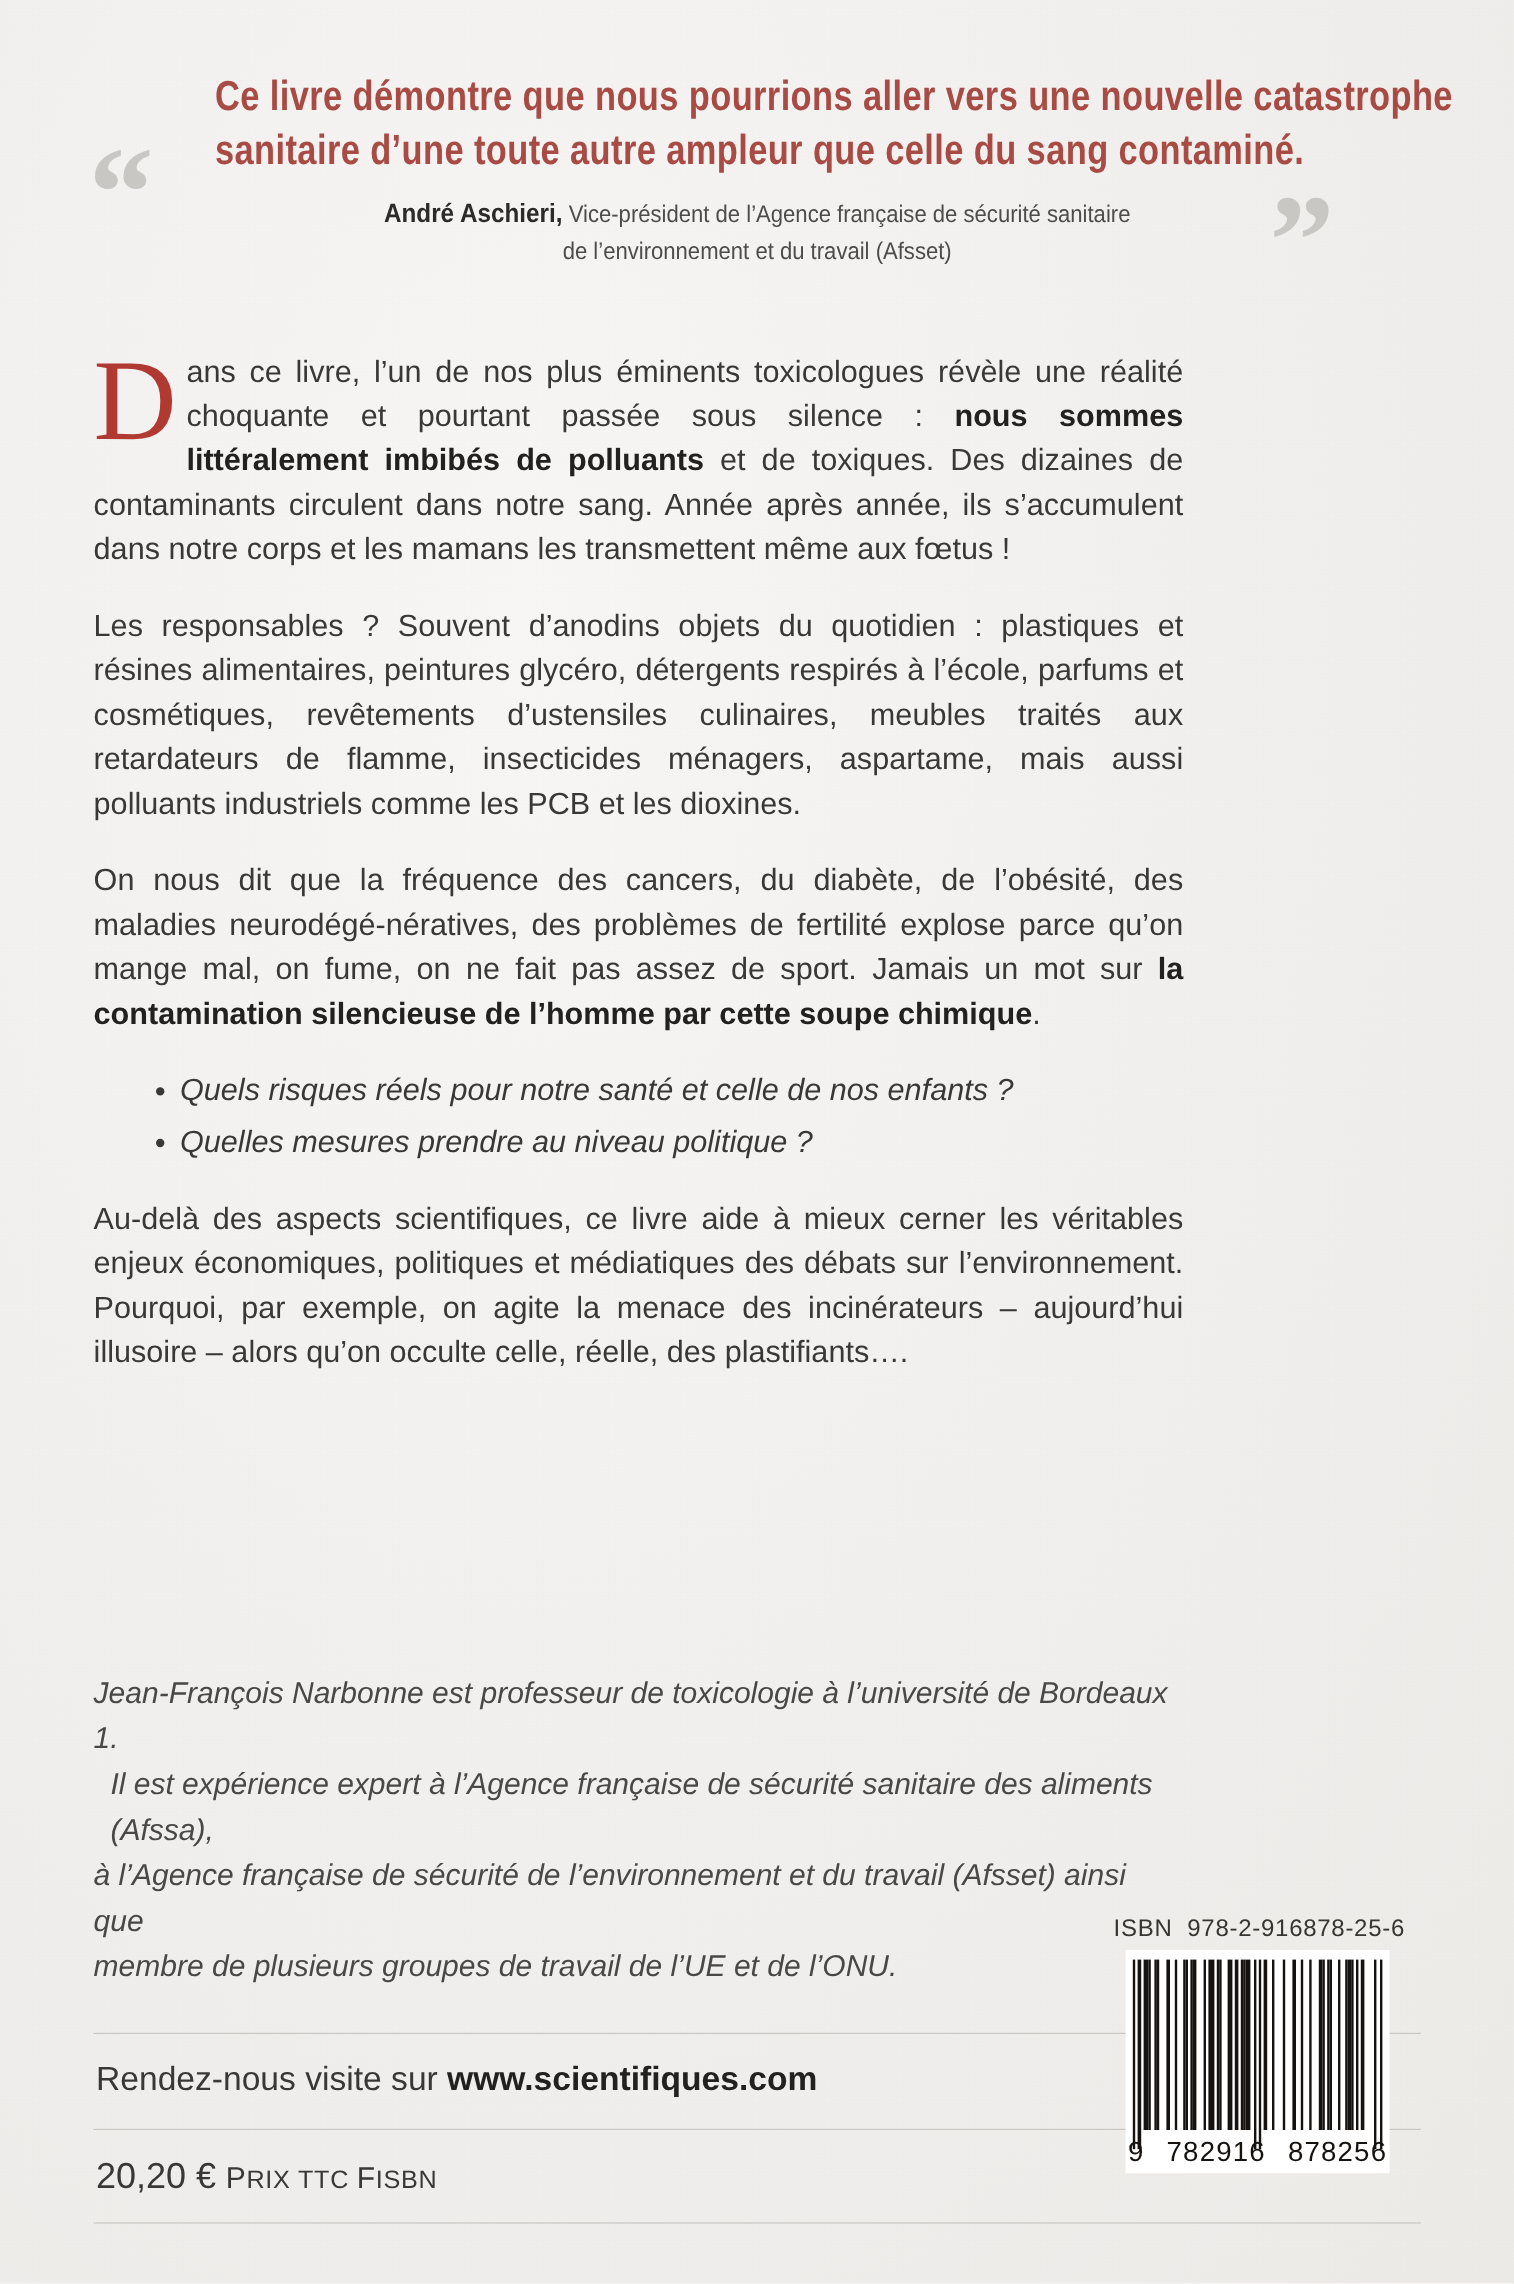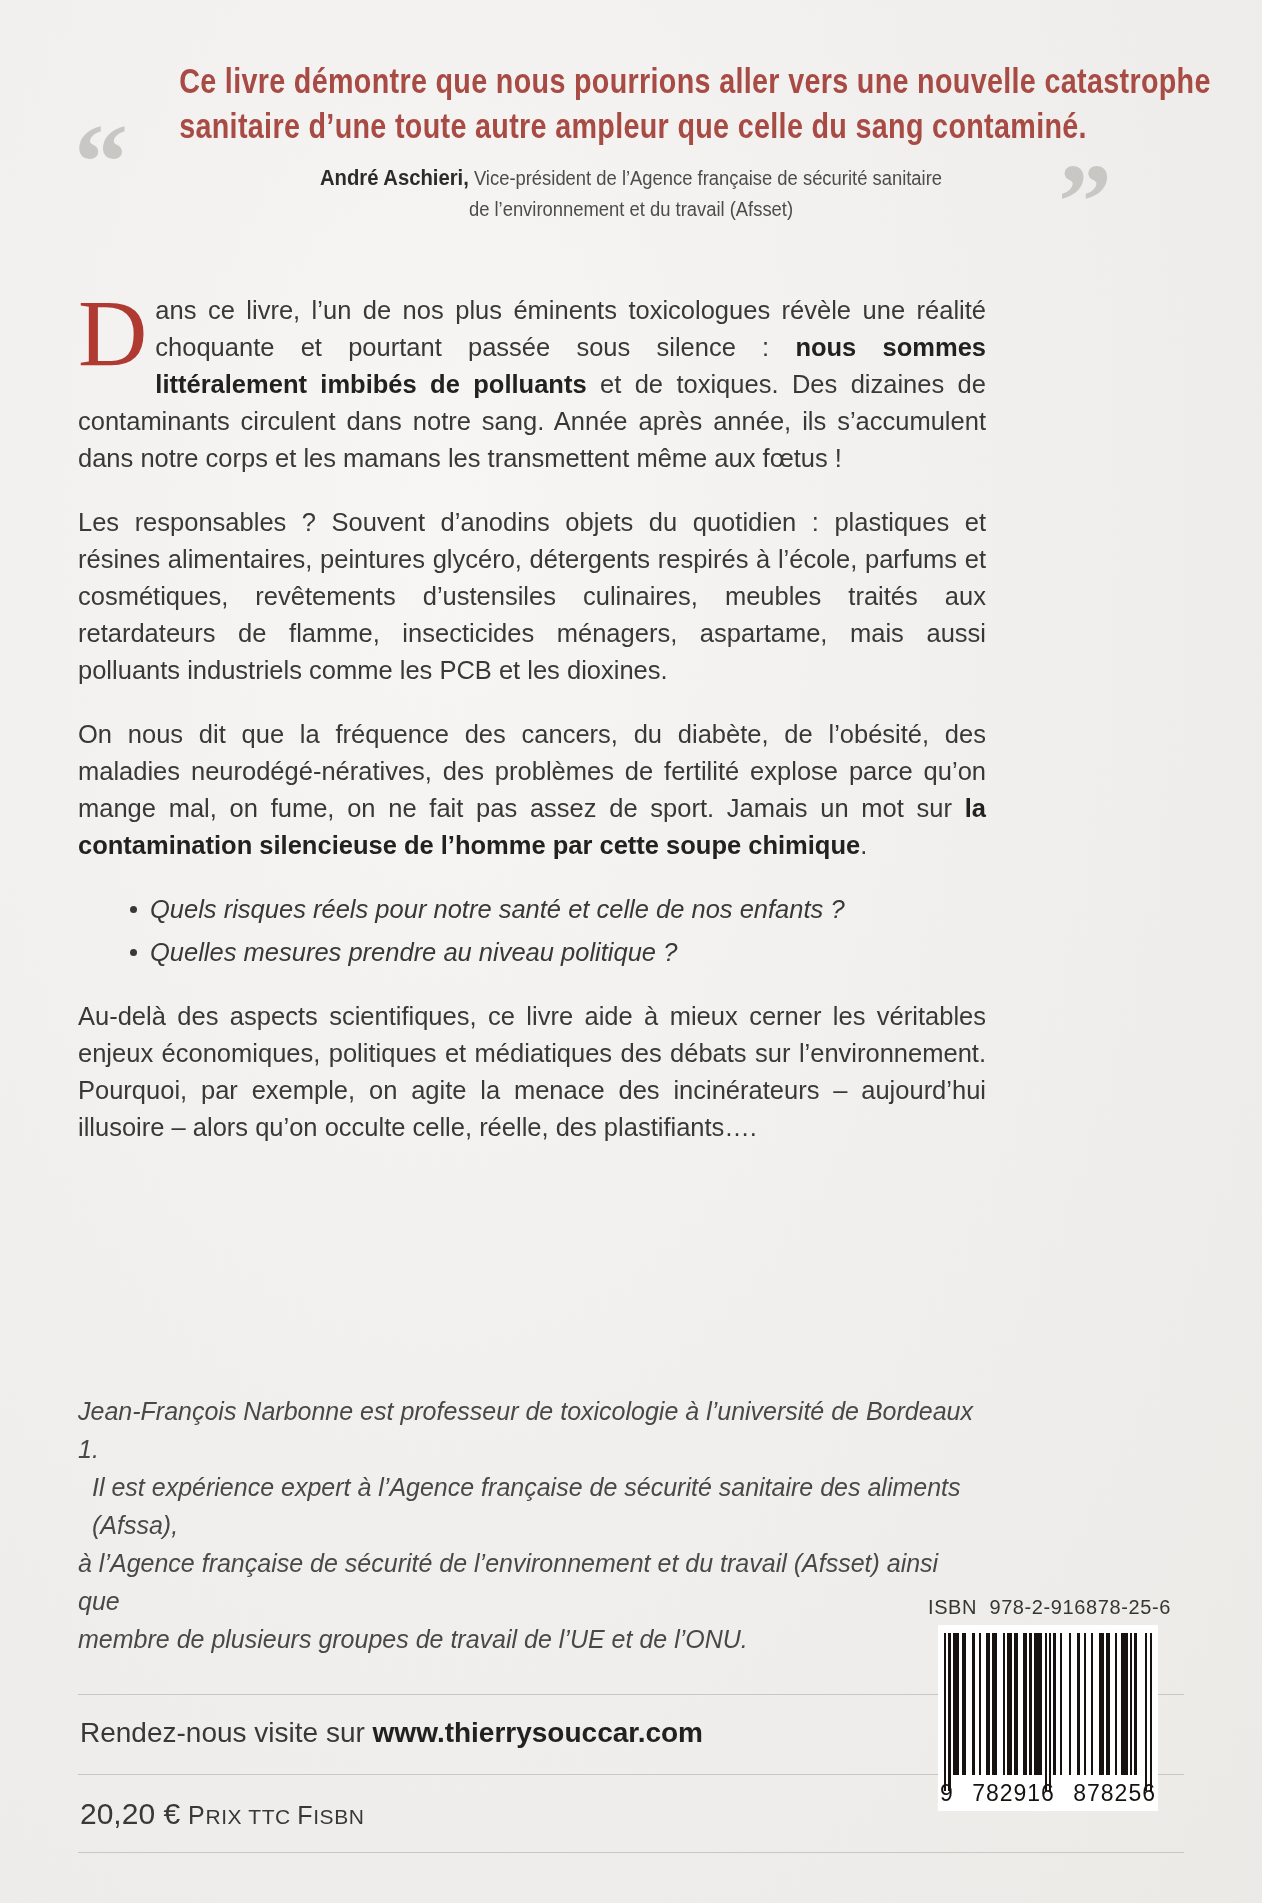--- a/index.html
+++ b/index.html
@@ -266,21 +266,21 @@
     <span class="ln ind">Il est expérience expert à l’Agence française de sécurité sanitaire des aliments (Afssa),</span>
     <span class="ln">à l’Agence française de sécurité de l’environnement et du travail (Afsset) ainsi que</span>
     <span class="ln">membre de plusieurs groupes de travail de l’UE et de l’ONU.</span>
   </div>
 
   <div class="rules rule-top"></div>
   <div class="rules rule-middle"></div>
   <div class="rules rule-bottom"></div>
 
   <div class="visit">
-    <span>Rendez-nous visite sur </span><b>www.thierrysouccar.com</b>
+    <span>Rendez-nous visite sur </span><b>www.scientifiques.com</b>
   </div>
 
   <div class="price">
     <span>20,20 €</span><span class="ttc"><span class="cap">P</span><span>RIX </span><span>TTC </span><span class="cap">F</span><span>ISBN</span></span>
   </div>
 
   <div class="isbn-wrap">
     <div class="isbn-text">
       <span>ISBN</span>&nbsp;&nbsp;<span>978-2-916878-25-6</span>
     </div>

